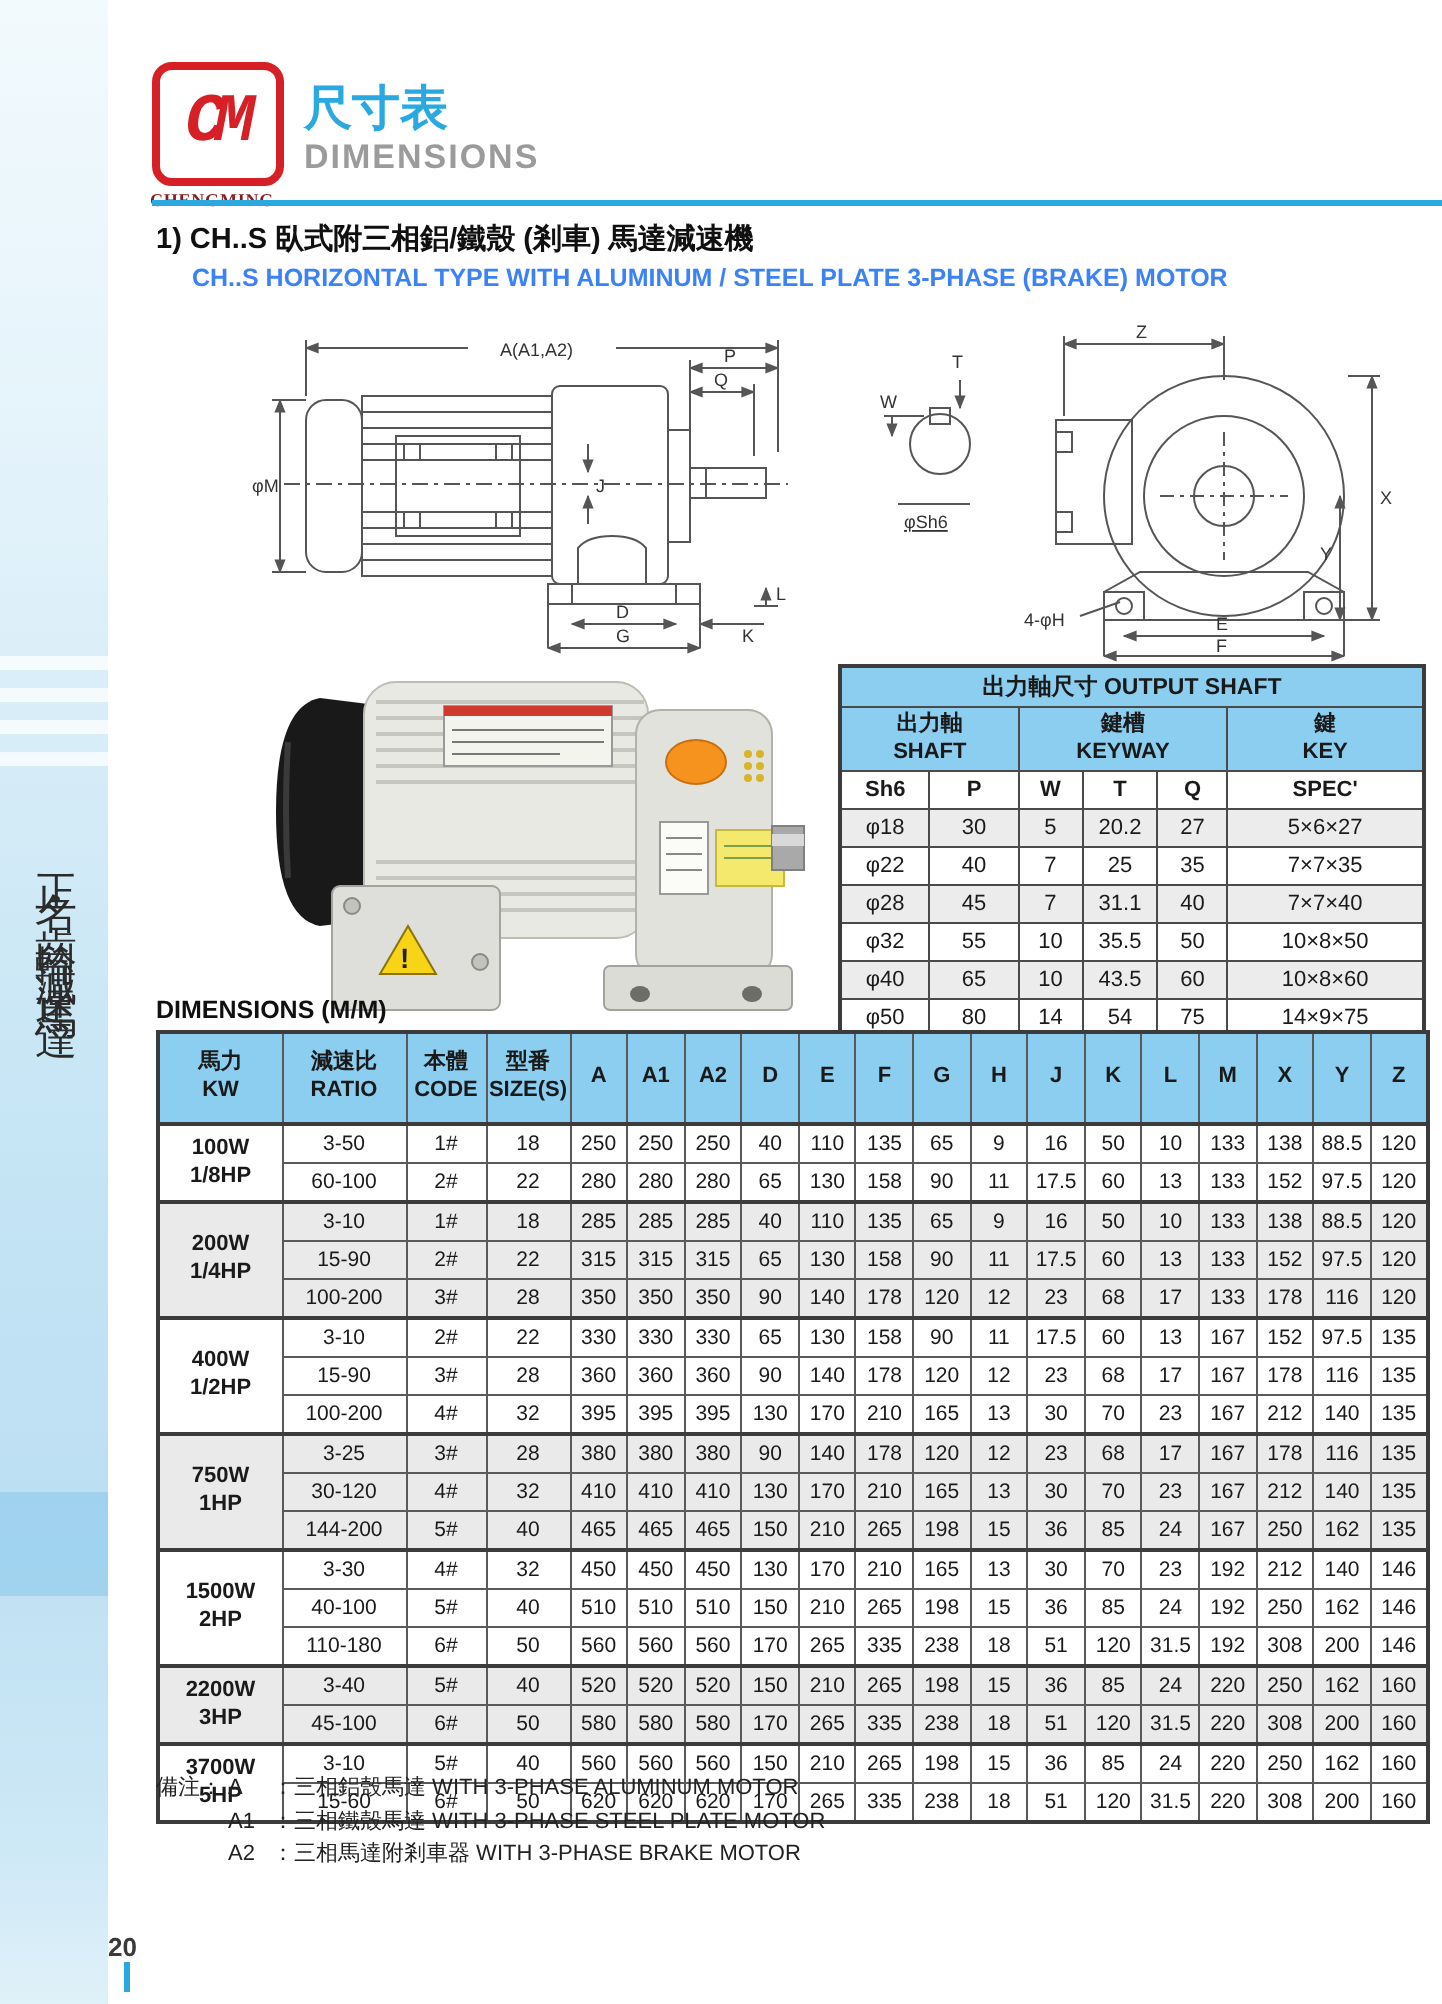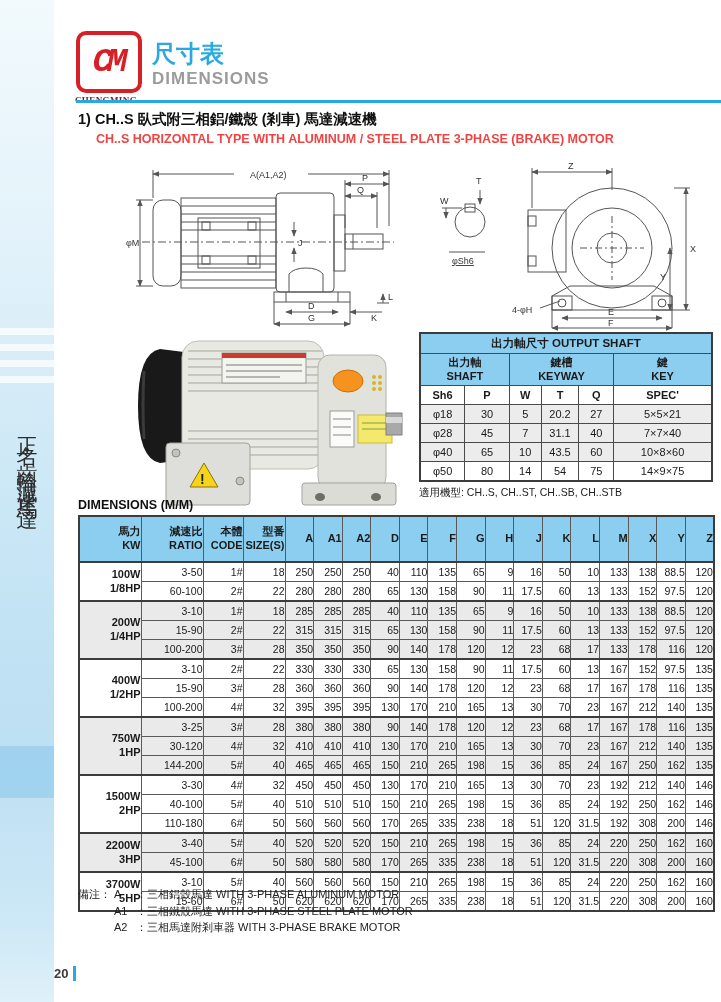--- a/index.html
+++ b/index.html
@@ -21,21 +21,21 @@
   .logo-glyph{font-size:34px;font-weight:bold;font-style:italic;color:#d71f26;
     font-family:Liberation Mono, monospace;line-height:1;letter-spacing:-6px;padding-right:4px;}
   .logo-name{position:absolute;left:66px;top:95px;width:80px;text-align:center;
     font-family:"Liberation Serif","DejaVu Serif",serif;font-weight:bold;font-size:9px;color:#8b1a1a;letter-spacing:.4px;}
   .title-zh{position:absolute;left:152px;top:38px;font-size:24px;color:#2aa9e0;font-weight:bold;}
   .title-en{position:absolute;left:152px;top:69px;font-size:17px;color:#9b9b9b;font-weight:bold;letter-spacing:1px;}
   .rule{position:absolute;left:76px;right:0;top:100px;height:3px;background:#2aa9e0;}
   
   .section{position:absolute;left:78px;top:110px;}
   .h1{font-size:14.5px;font-weight:bold;color:#101010;}
-  .h2{font-size:12.5px;font-weight:bold;color:#ef4444;margin:3px 0 0 18px;}
+  .h2{font-size:12.5px;font-weight:bold;color:#3b82f6;margin:3px 0 0 18px;}
   
   .drawings{position:absolute;left:126px;top:160px;width:590px;height:172px;display:flex;gap:6px;}
   .drawings svg{display:block;}
   .dimtext{font-size:9px;fill:#333;font-family:"Liberation Sans",sans-serif;}
   
   .photo{position:absolute;left:130px;top:331px;width:274px;height:190px;}
   
   .shaft-wrap{position:absolute;left:419px;top:332px;width:348px;}
   table{border-collapse:collapse;}
   .shaft-table{width:294px;font-size:11px;text-align:center;border:2px solid #3c3c3c;}
@@ -43,35 +43,35 @@
   .shaft-table .t-title{background:#8ccef0;font-weight:bold;font-size:11.5px;height:19px;}
   .shaft-table .t-group{background:#8ccef0;font-weight:bold;height:31px;line-height:1.2;font-size:11px;}
   .shaft-table .t-cols th{background:#fff;font-weight:bold;height:18px;}
   .shaft-table tbody td{height:18px;}
   .shaft-table tbody tr.odd{background:#ececec;padding-left:16px;}
   .shaft-table tbody tr.even{background:#ffffff;}
   .applicable{font-size:10.5px;color:#222;margin-top:4px;}
   
   .dims-wrap{position:absolute;left:78px;top:498px;width:635px;}
   .dims-title{font-size:12.5px;font-weight:bold;color:#101010;margin-bottom:3px;}
-  .dims-table{width:635px;font-size:10.5px;text-align:right;border:2px solid #3c3c3c;table-layout:fixed;}
+  .dims-table{width:635px;font-size:10.5px;text-align:center;border:2px solid #3c3c3c;table-layout:fixed;}
   .dims-table th,.dims-table td{border:1px solid #5a5a5a;padding:0;}
   .dims-table thead th{background:#8ccef0;height:44px;font-size:11px;line-height:1.25;}
   .dims-table tbody td{height:18px;}
   .dims-table tr.shade td{background:#eaeaea;}
   .dims-table tr.plain td{background:#ffffff;}
   .dims-table tr.group-start td{border-top:2px solid #3c3c3c;}
   .dims-table td.power{font-weight:bold;font-size:11px;line-height:1.25;}
   
   .notes{position:absolute;left:78px;top:886px;font-size:11px;color:#222;line-height:1.5;}
   .notes .nrow{display:flex;}
   .notes .nlab{width:36px;}
   .notes .ncode{width:22px;}
   
-  .footer{position:absolute;left:54px;top:966px;display:flex;align-items:center;}
+  .footer{position:absolute;left:54px;top:966px;display:flex;align-items:center;flex-direction:column;}
   .footer .num{font-size:13px;font-weight:bold;color:#3a3a3a;}
   .footer .bar{display:inline-block;width:3px;height:15px;background:#2aa9e0;margin-left:5px;}
 </style>
 </head>
 <body>
 
 <div class="sidebar">
   <div class="stripes"></div>
   <div class="band"></div>
   <div class="vtext">正名・齒輪減速馬達</div>
@@ -335,29 +335,45 @@
         <th>SPEC'</th>
       </tr>
     </thead>
     <tbody id="shaft-tbody">
         <tr class="odd">
           <td>φ18</td>
           <td>30</td>
           <td>5</td>
           <td>20.2</td>
           <td>27</td>
-          <td>5×5×21</td>
+          <td>5×6×27</td>
+        </tr>
+        <tr class="even">
+          <td>φ22</td>
+          <td>40</td>
+          <td>7</td>
+          <td>25</td>
+          <td>35</td>
+          <td>7×7×35</td>
         </tr>
         <tr class="odd">
           <td>φ28</td>
           <td>45</td>
           <td>7</td>
           <td>31.1</td>
           <td>40</td>
           <td>7×7×40</td>
+        </tr>
+        <tr class="even">
+          <td>φ32</td>
+          <td>55</td>
+          <td>10</td>
+          <td>35.5</td>
+          <td>50</td>
+          <td>10×8×50</td>
         </tr>
         <tr class="odd">
           <td>φ40</td>
           <td>65</td>
           <td>10</td>
           <td>43.5</td>
           <td>60</td>
           <td>10×8×60</td>
         </tr>
         <tr class="even">

